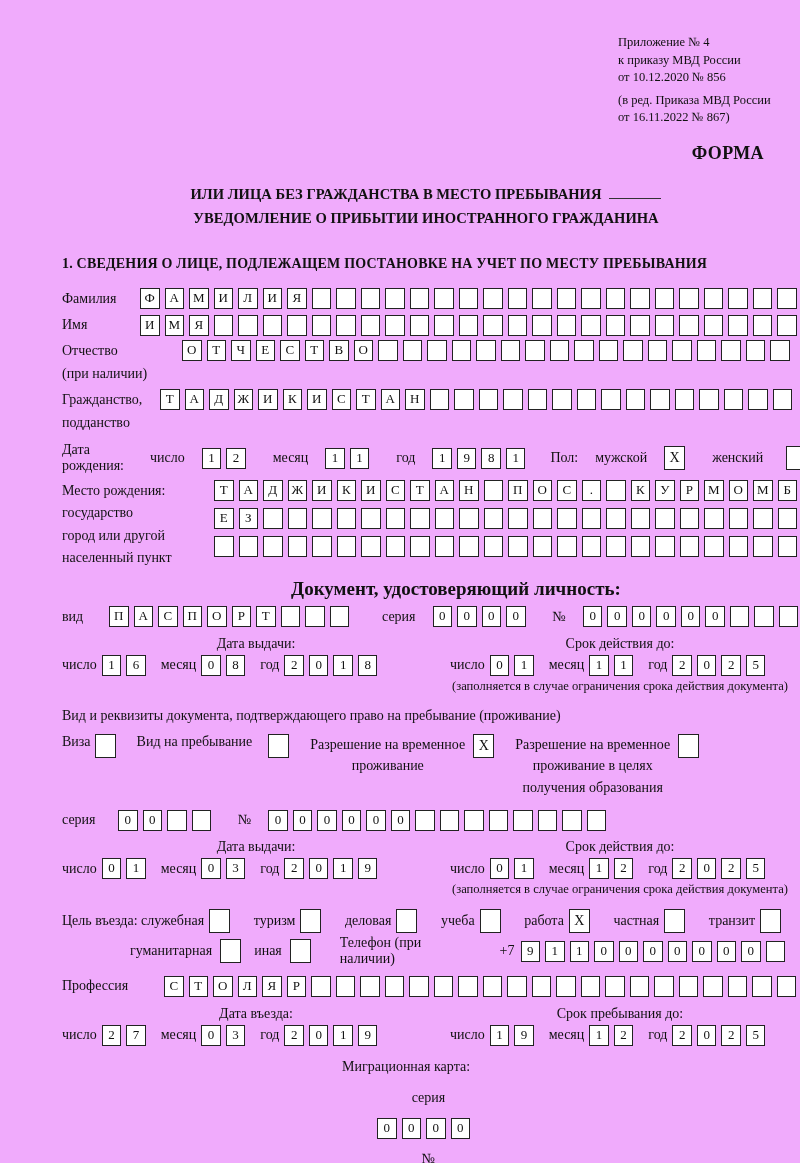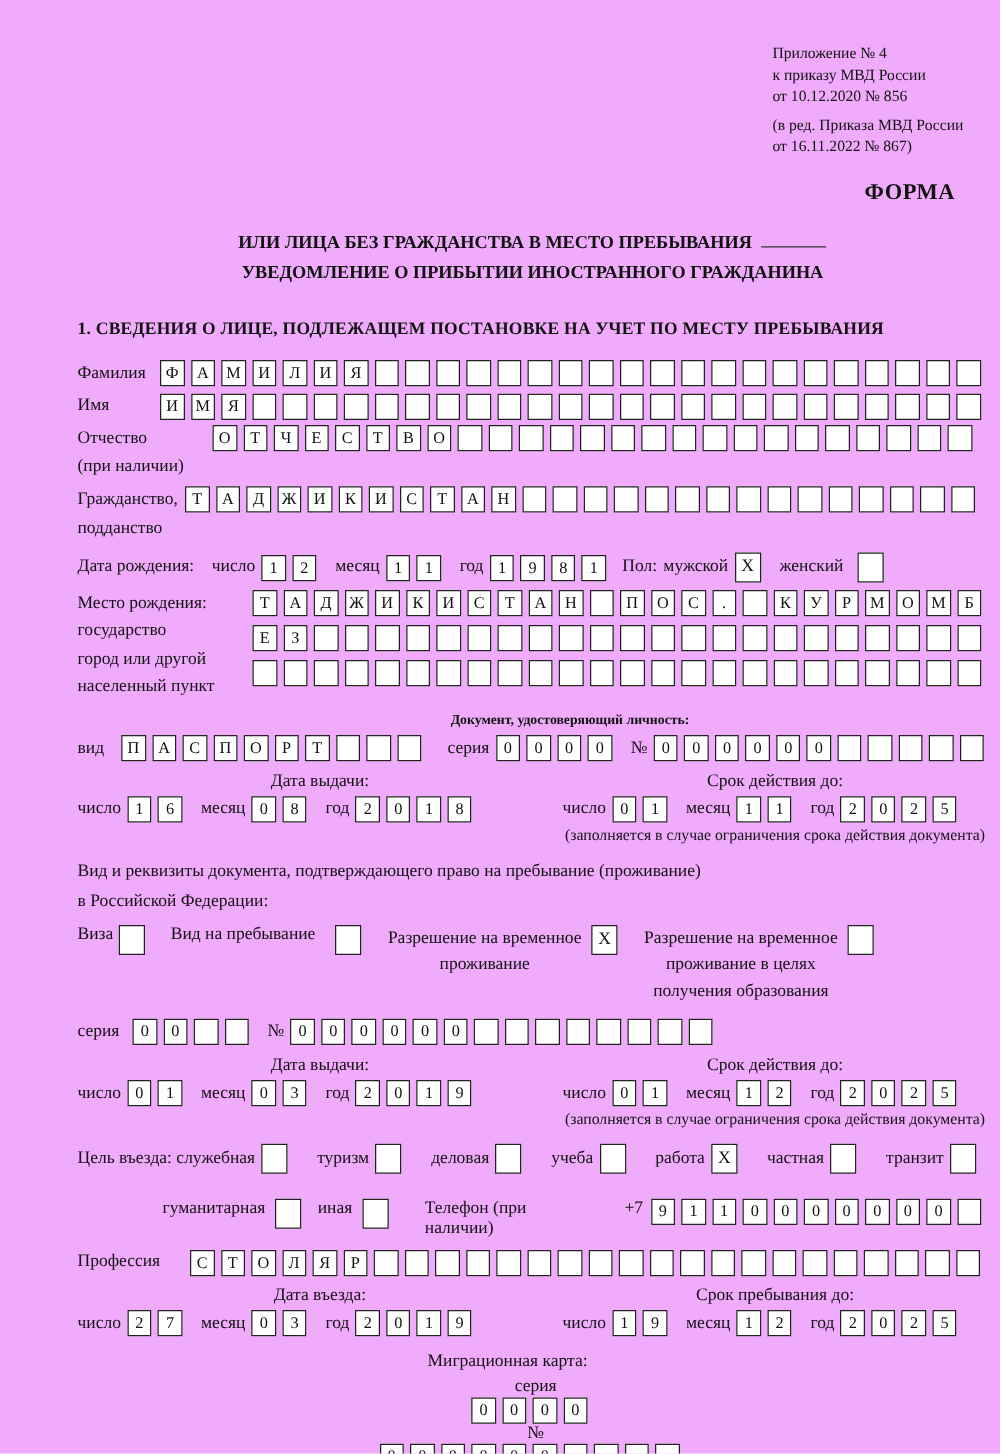--- a/index.html
+++ b/index.html
@@ -6,46 +6,46 @@
   body{width:800px;height:1163px;color:#111;font-family:"Liberation Serif", serif;font-size:14px;}
   .page{box-sizing:border-box;width:800px;height:1163px;padding:34px 10px 16px 62px;overflow:hidden;background:#f0abfc;}
 
   .ref{margin-left:556px;width:182px;font-size:12.5px;line-height:1.4;}
   .ref2{margin-top:5px;}
   .forma{text-align:right;padding-right:26px;font-weight:bold;font-size:18px;margin-top:16px;letter-spacing:.4px;}
   .title{text-align:center;font-weight:bold;font-size:14.6px;margin-top:18px;line-height:1.65;}
   .blank{display:inline-block;width:52px;border-bottom:1.8px solid #333;height:.9em;margin-left:8px;}
   .sec1{font-weight:bold;font-size:14px;margin-top:26px;margin-bottom:16px;letter-spacing:.2px;}
 
-  .row{display:flex;align-items:center;margin-bottom:4px;}
+  .row{display:flex;align-items:center;margin-bottom:4px;gap:12px;}
   .row.top{align-items:flex-start;}
   .lbl{flex:0 0 auto;line-height:1.6;}
   .w66{width:66px}.w108{width:108px}.w86{width:86px}.w140{width:140px}.w90{width:90px}
   .boxes{display:flex;flex:0 0 auto;flex-wrap:nowrap;}
   .cb{box-sizing:border-box;flex:0 0 auto;width:19.5px;height:21px;border:1.6px solid #222;margin-right:5px;
       text-align:center;font-size:13px;line-height:18px;background:#fff;}
   .big .cb{width:21px;height:24px;line-height:21px;font-size:14px;}
   .t{margin:0 5px 0 10px;}
   .t:first-child{margin-left:0;}
 
-  .doc-hdr{text-align:center;font-weight:bold;font-size:11px;margin:8px 0 6px 60px;}
+  .doc-hdr{text-align:center;font-weight:bold;font-size:19px;margin:8px 0 6px 60px;}
   .dp{display:flex;margin-top:8px;}
   .dp-col{display:flex;flex-direction:column;}
   .dp-left{width:388px;}
   .dp-title{text-align:center;margin-bottom:3px;}
   .dp-row{display:flex;align-items:center;}
   .note{text-align:right;font-size:12.6px;margin-top:3px;padding-right:2px;}
 
   .intro{line-height:1.7;margin-top:10px;}
   .res{display:flex;align-items:flex-start;margin-top:6px;}
   .ctr{text-align:center;line-height:1.55;}
   .goal{display:flex;align-items:center;justify-content:space-between;margin-top:12px;padding-right:4px;}
   .goal .item{display:flex;align-items:center;}
   .goal .item .boxes{margin-left:5px;}
-  .phone-row{display:flex;margin-top:20px;padding-left:68px;}
+  .phone-row{display:flex;align-items:center;margin-top:2px;padding-left:68px;}
   .reps{display:flex;align-items:flex-start;margin-top:8px;}
   .reps-lbl{width:113px;line-height:1.58;flex:0 0 auto;}
   .reps-rows .boxes{margin-bottom:6px;}
   .gap8{margin-left:8px;}.gap16{margin-left:16px;}.gap24{margin-left:24px;}
 </style>
 </head>
 <body>
 
 <div class="page">
 
@@ -404,21 +404,20 @@
             <span class="cb">2</span>
             <span class="cb">5</span>
           </span>
       </div>
       <div class="note">(заполняется в случае ограничения срока действия документа)</div>
     </div>
   </div>
 
   <div class="intro">
     <div>Вид и реквизиты документа, подтверждающего право на пребывание (проживание)</div>
-    <div>в Российской Федерации:</div>
   </div>
 
   <div class="res">
     <span>Виза</span>
     <span class="boxes big" style="margin-left:4px;">
         <span class="cb"></span>
       </span>
     <span class="gap16">Вид на пребывание</span>
     <span class="boxes big gap16">
         <span class="cb"></span>

